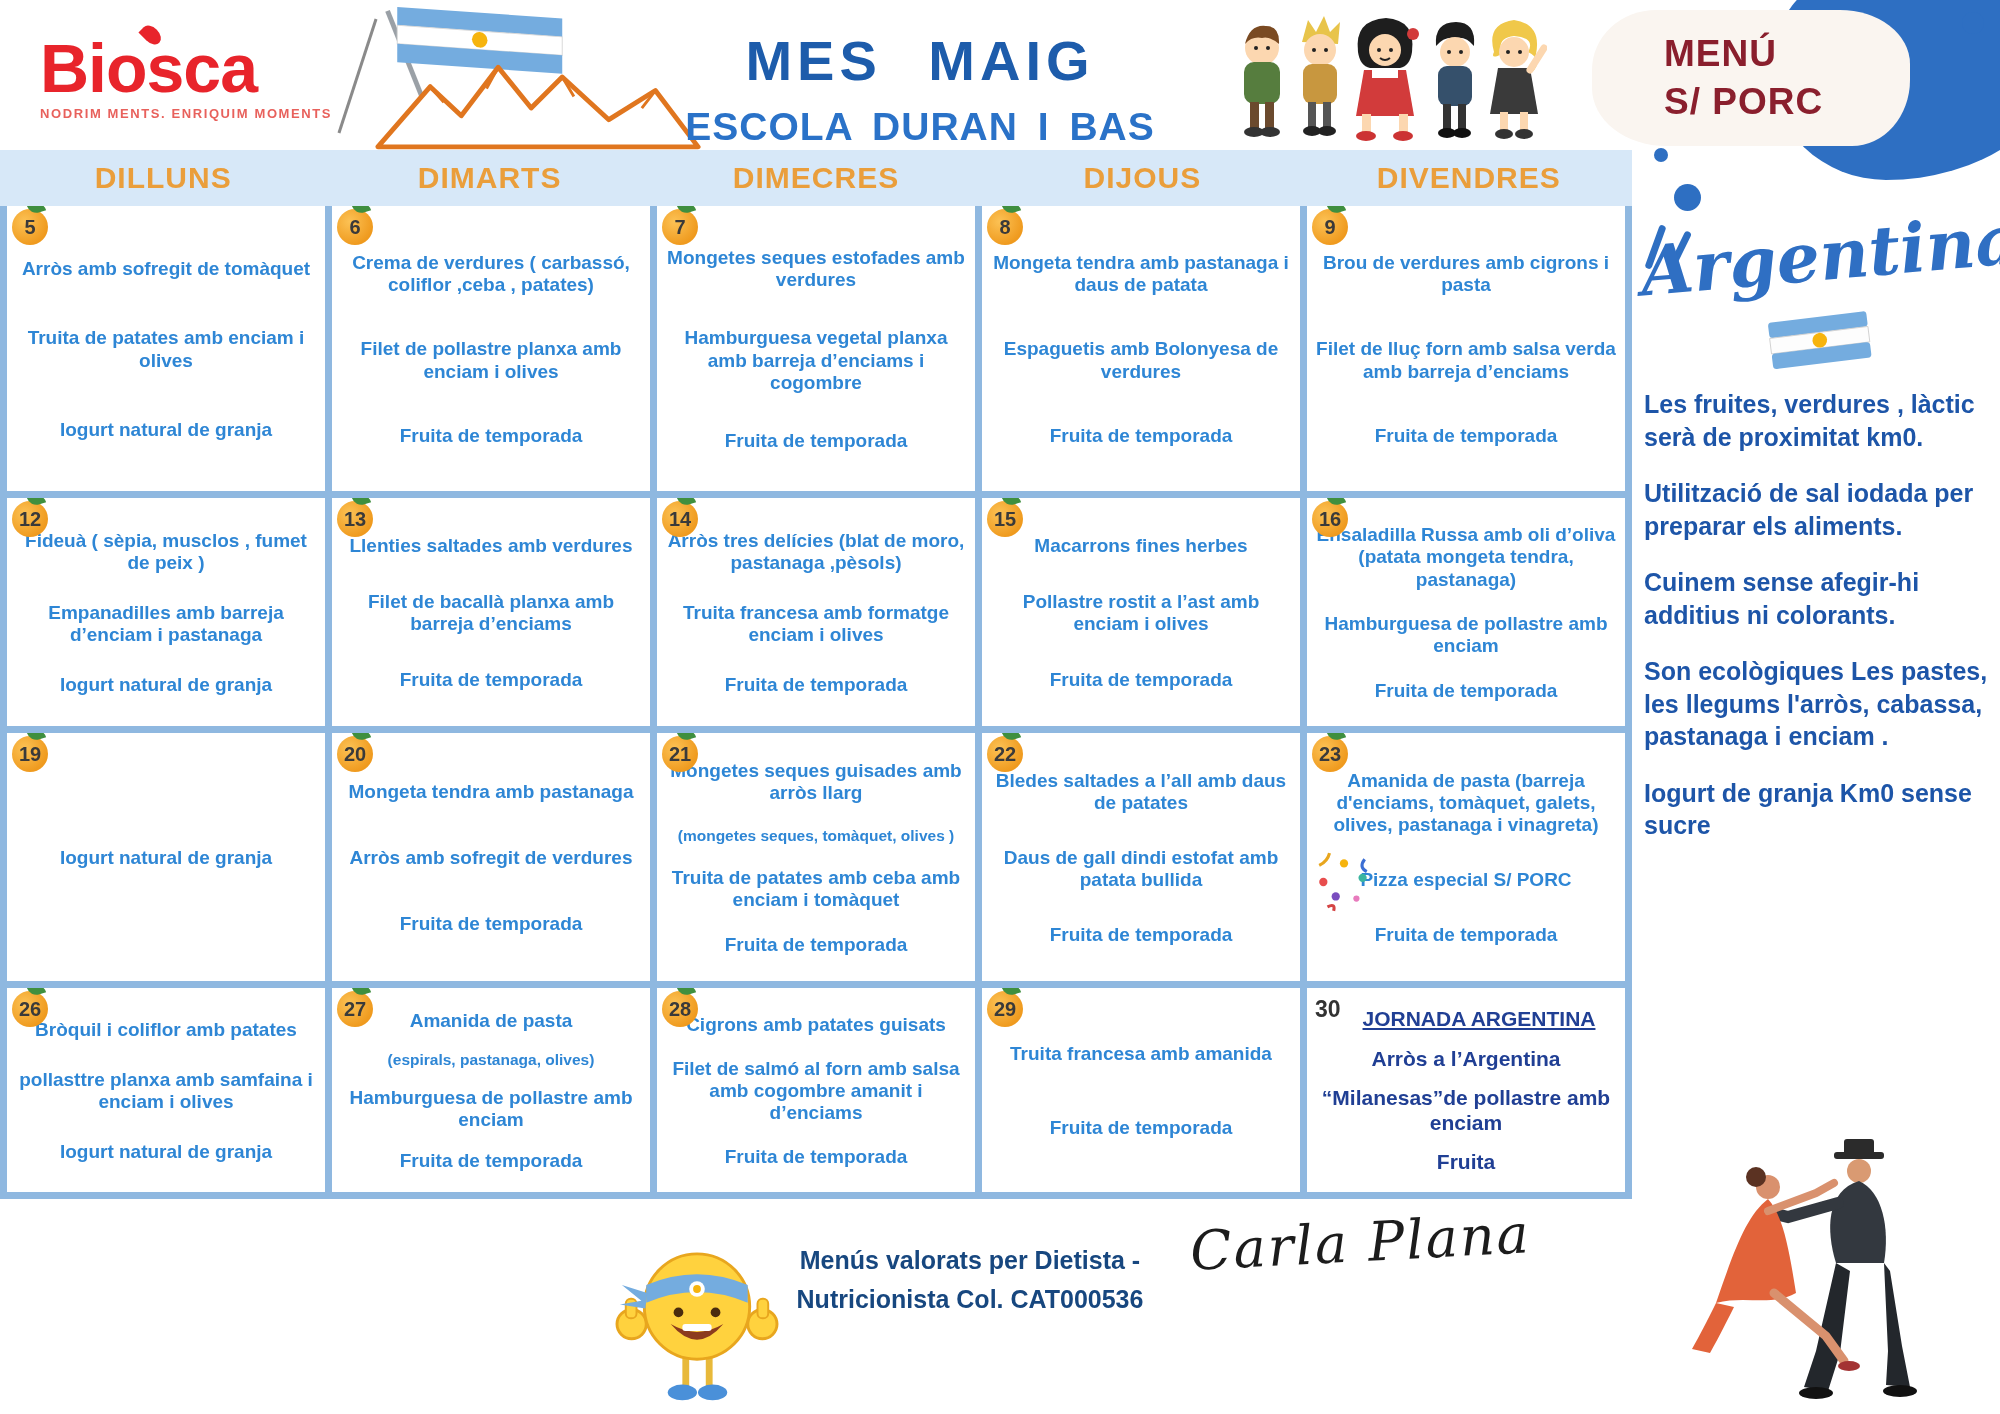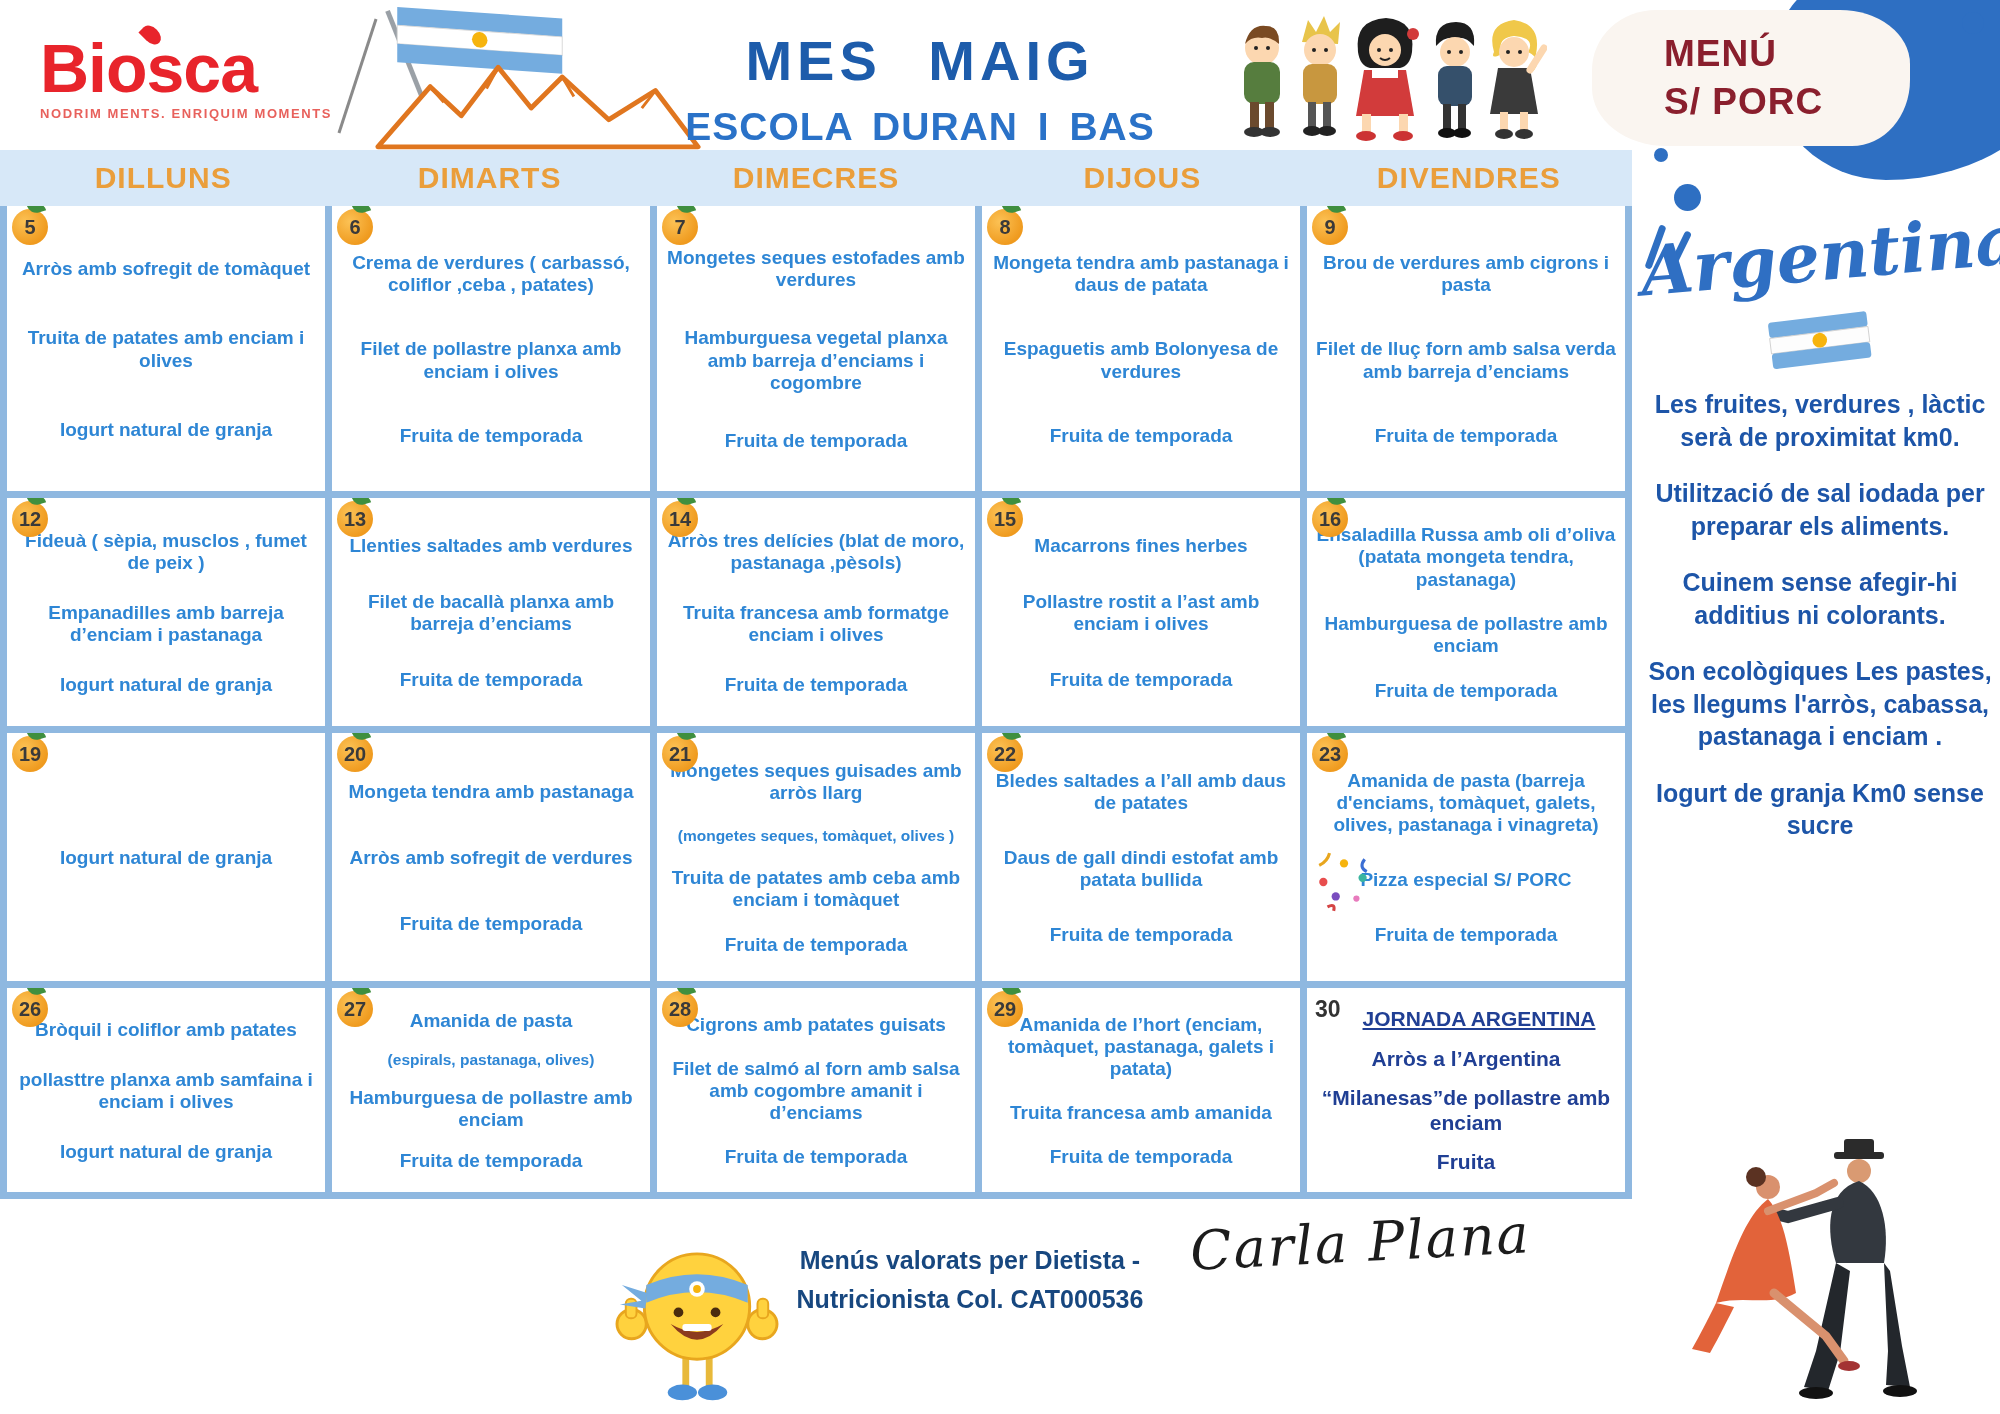--- a/index.html
+++ b/index.html
@@ -59,21 +59,21 @@
   .day-badge b{font-size:20px;font-weight:700;color:#3a3a3a;}
   .day-plain{position:absolute;top:8px;left:8px;font-size:23px;font-weight:700;color:#333;z-index:2;}
   .confetti{position:absolute;left:6px;top:118px;width:62px;height:62px;z-index:3;}
 
   
   .sidebar{position:absolute;left:1640px;top:150px;width:360px;height:1264px;}
   .argentina{margin-top:66px;text-align:center;font-family:"DejaVu Serif", serif;font-style:italic;
              font-weight:700;font-size:68px;color:#2f6fc3;transform:rotate(-5deg);white-space:nowrap;}
   .mini-flag{display:block;margin:10px auto 4px auto;width:110px;height:72px;}
   #sidebar-notes{margin-top:10px;display:flex;flex-direction:column;gap:24px;padding:0 4px;}
-  .side-note{text-align:center;color:#1d55a8;font-weight:700;font-size:25px;line-height:1.3;}
+  .side-note{color:#1d55a8;font-weight:700;font-size:25px;line-height:1.3;}
   .tango{position:absolute;bottom:2px;right:24px;width:300px;height:292px;}
 
   
   .footer{position:absolute;left:0;top:1199px;width:1632px;height:215px;}
   .mascot{position:absolute;left:612px;top:10px;width:170px;height:200px;}
   .diet{position:absolute;left:790px;top:42px;width:360px;text-align:center;}
   .diet div{font-size:25px;font-weight:700;color:#17477f;line-height:1.55;}
   .signature{position:absolute;left:1190px;top:10px;width:420px;font-family:"DejaVu Serif", serif;
              font-style:italic;font-size:54px;color:#1c1c1c;transform:rotate(-3deg);letter-spacing:2px;}
 </style>
@@ -381,21 +381,20 @@
           <p class="menu-item">Cigrons amb patates guisats</p>
           <p class="menu-item">Filet de salmó al forn amb salsa amb cogombre amanit i d’enciams</p>
           <p class="menu-item">Fruita de temporada</p>
         </div>
       </div>
       <div class="cell">
         <span class="day-badge">
           <b>29</b>
         </span>
         <div class="cell-body">
-          <p class="menu-item">Amanida de l’hort (enciam, tomàquet, pastanaga, galets i patata)</p>
           <p class="menu-item">Truita francesa amb amanida</p>
           <p class="menu-item">Fruita de temporada</p>
         </div>
       </div>
       <div class="cell dark">
         <span class="day-plain">30</span>
         <div class="cell-body">
           <p class="cell-title">JORNADA ARGENTINA</p>
           <p class="menu-item">Arròs a l’Argentina</p>
           <p class="menu-item">“Milanesas”de pollastre  amb enciam</p>

